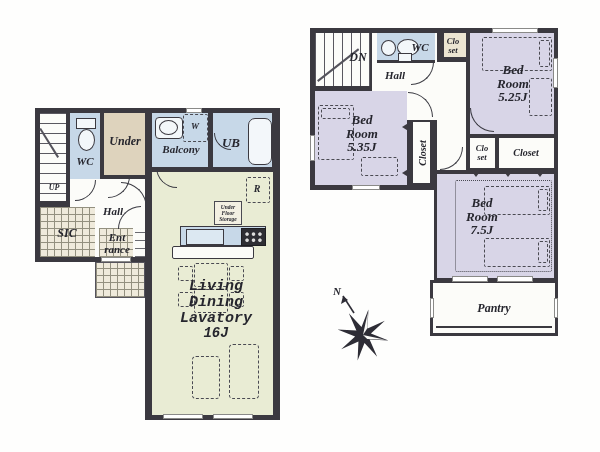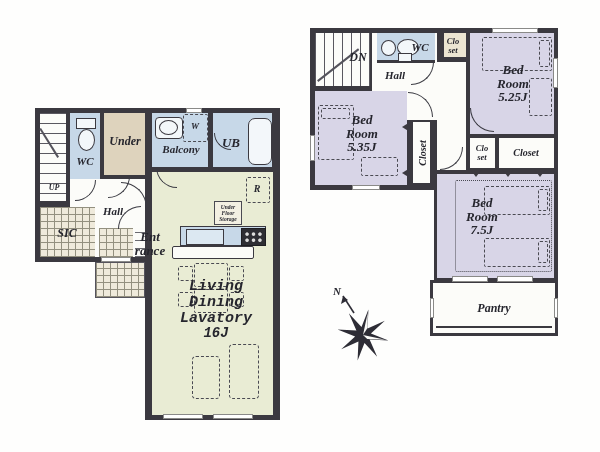--- a/index.html
+++ b/index.html
@@ -111,21 +111,21 @@
     <div class="window" style="left:101px;top:257px;width:30px;height:5px;"></div>
     <div class="window" style="left:186px;top:108px;width:16px;height:5px;"></div>
 
     <div class="label" style="left:54px;top:188px;font-size:8px;">UP</div>
     <div class="label" style="left:85px;top:162px;font-size:11px;">WC</div>
     <div class="label" style="left:125px;top:141px;font-size:12px;">Under</div>
     <div class="label" style="left:181px;top:150px;font-size:11px;">Balcony</div>
     <div class="label" style="left:231px;top:143px;font-size:13px;">UB</div>
     <div class="label" style="left:113px;top:212px;font-size:11px;">Hall</div>
     <div class="label" style="left:67px;top:233px;font-size:12px;">SIC</div>
-    <div class="label" style="left:117px;top:244px;font-size:13px;transform:translate(-50%,-50%);margin-left:33px;">
+    <div class="label" style="left:117px;top:244px;font-size:11px;transform:translate(-50%,-50%);">
       <div>Ent</div>
       <div>rance</div>
     </div>
     <div class="label" style="left:216px;top:310px;font-size:15px;transform:translate(-50%,-50%);font-family:Liberation Mono, monospace;">
       <div>Living</div>
       <div>Dining</div>
       <div>Lavatory</div>
       <div style="font-size:14px;">16J</div>
     </div>
   </div>

